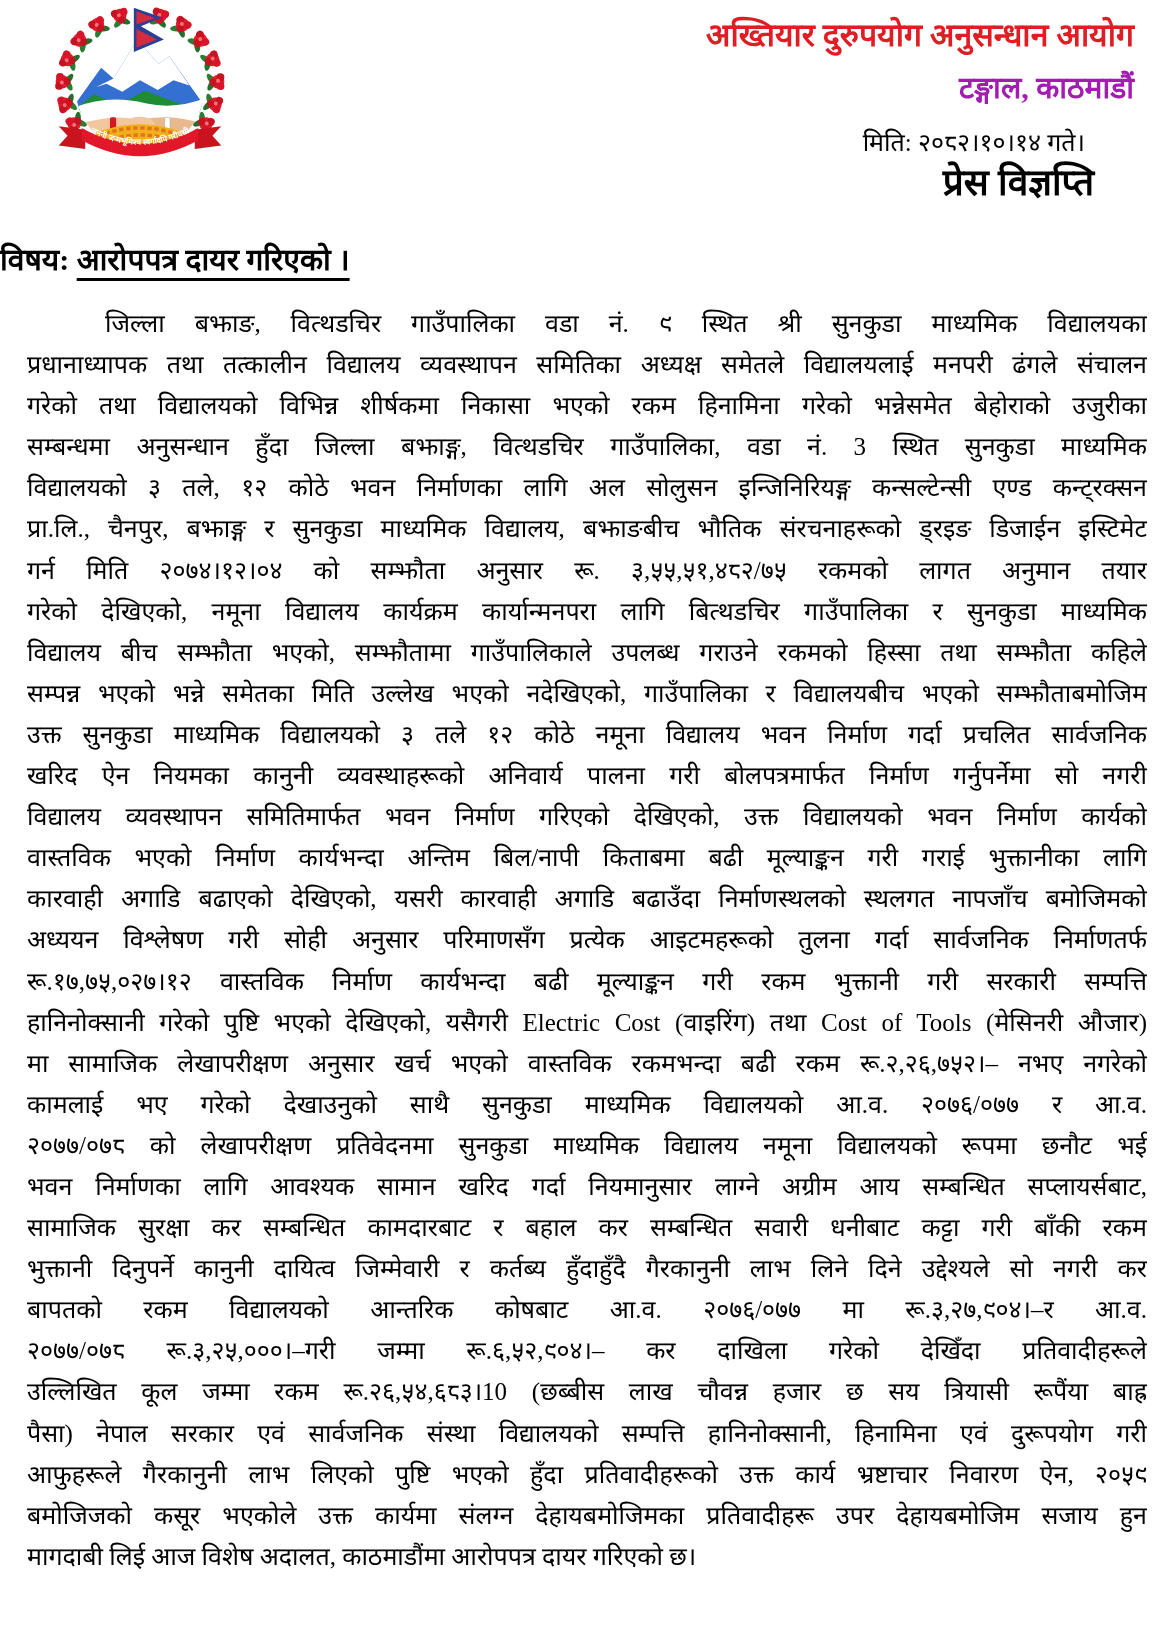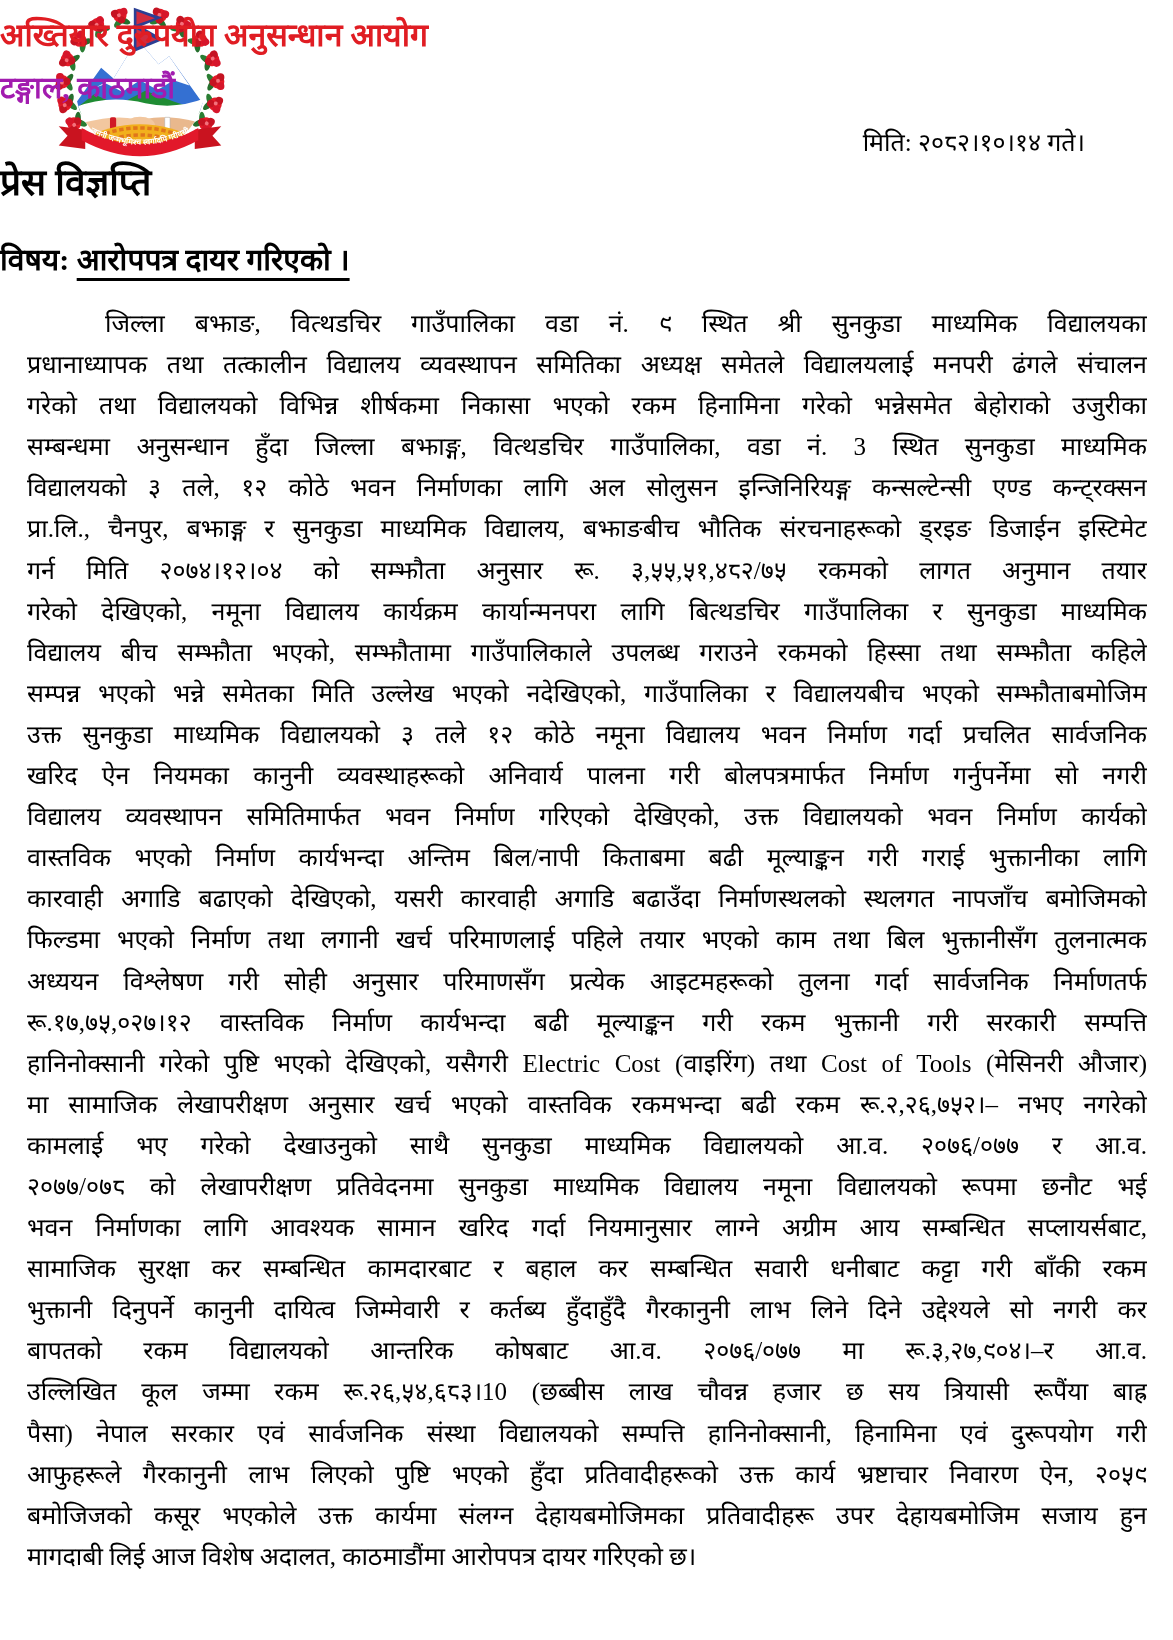--- a/index.html
+++ b/index.html
@@ -8,27 +8,27 @@
     background: #ffffff;
     color: #000;
     font-family: "Liberation Serif", "DejaVu Serif", serif;
     position: relative;
     overflow: hidden;
   }
   .page { position: absolute; inset: 0; }
 
   .emblem { position: absolute; left: 34px; top: 6px; width: 212px; }
 
-  .header-block { position: absolute; top: 16px; left: 0; width: 1094px; text-align: left; }
+  .header-block { position: absolute; top: 16px; left: 0; width: 1094px; text-align: right; padding-left: 40px; }
   .org-name    { font-size: 32px; font-weight: bold; color: #e01d23; line-height: 1.2; }
   .org-address { font-size: 30px; font-weight: bold; color: #a21caf; line-height: 1.2; margin-top: 16px; }
 
   .date-line { position: absolute; top: 124px; right: 88px; font-size: 25px; }
 
-  .press-title { position: absolute; top: 155px; left: 0; width: 1094px; text-align: left;
+  .press-title { position: absolute; top: 155px; left: 0; width: 1094px; text-align: right;
                  font-size: 37px; font-weight: bold; }
 
   .subject-line { position: absolute; top: 238px; left: 0; width: 1094px; text-align: left;
                   font-size: 30px; font-weight: bold; }
   .subject-underline { text-decoration: underline; text-decoration-thickness: 3px; text-underline-offset: 8px; }
 
   .body-text { position: absolute; top: 303px; left: 27px; width: 1120px; font-size: 25px; }
   .body-line { text-align: justify; text-align-last: justify; line-height: 41.1px;
                max-height: 41.1px; overflow: hidden; }
   .body-line.first { text-indent: 78px; }
@@ -125,31 +125,31 @@
     <div class="body-line">प्रा.लि., चैनपुर, बझाङ्ग र सुनकुडा माध्यमिक विद्यालय, बझाङबीच भौतिक संरचनाहरूको ड्रइङ डिजाईन इस्टिमेट</div>
     <div class="body-line">गर्न मिति २०७४।१२।०४ को सम्झौता अनुसार रू. ३,५५,५१,४८२/७५ रकमको लागत अनुमान तयार</div>
     <div class="body-line">गरेको देखिएको, नमूना विद्यालय कार्यक्रम कार्यान्मनपरा लागि बित्थडचिर गाउँपालिका र सुनकुडा माध्यमिक</div>
     <div class="body-line">विद्यालय बीच सम्झौता भएको, सम्झौतामा गाउँपालिकाले उपलब्ध गराउने रकमको हिस्सा तथा सम्झौता कहिले</div>
     <div class="body-line">सम्पन्न भएको भन्ने समेतका मिति उल्लेख भएको नदेखिएको, गाउँपालिका र विद्यालयबीच भएको सम्झौताबमोजिम</div>
     <div class="body-line">उक्त सुनकुडा माध्यमिक विद्यालयको ३ तले १२ कोठे नमूना विद्यालय भवन निर्माण गर्दा प्रचलित सार्वजनिक</div>
     <div class="body-line">खरिद ऐन नियमका कानुनी व्यवस्थाहरूको अनिवार्य पालना गरी बोलपत्रमार्फत निर्माण गर्नुपर्नेमा सो नगरी</div>
     <div class="body-line">विद्यालय व्यवस्थापन समितिमार्फत भवन निर्माण गरिएको देखिएको, उक्त विद्यालयको भवन निर्माण कार्यको</div>
     <div class="body-line">वास्तविक भएको निर्माण कार्यभन्दा अन्तिम बिल/नापी किताबमा बढी मूल्याङ्कन गरी गराई भुक्तानीका लागि</div>
     <div class="body-line">कारवाही अगाडि बढाएको देखिएको, यसरी कारवाही अगाडि बढाउँदा निर्माणस्थलको स्थलगत नापजाँच बमोजिमको</div>
-    <div class="body-line">फिल्डमा भएको निर्माण तथा लगानी खर्च परिमाणलाई पहिले तयार भएको काम तथा बिल भुक्तानीसँग तुलनात्मक</div>
     <div class="body-line">अध्ययन विश्लेषण गरी सोही अनुसार परिमाणसँग प्रत्येक आइटमहरूको तुलना गर्दा सार्वजनिक निर्माणतर्फ</div>
     <div class="body-line">रू.१७,७५,०२७।१२ वास्तविक निर्माण कार्यभन्दा बढी मूल्याङ्कन गरी रकम भुक्तानी गरी सरकारी सम्पत्ति</div>
     <div class="body-line">हानिनोक्सानी गरेको पुष्टि भएको देखिएको, यसैगरी Electric Cost (वाइरिंग) तथा Cost of Tools (मेसिनरी औजार)</div>
     <div class="body-line">मा सामाजिक लेखापरीक्षण अनुसार खर्च भएको वास्तविक रकमभन्दा बढी रकम रू.२,२६,७५२।– नभए नगरेको</div>
     <div class="body-line">कामलाई भए गरेको देखाउनुको साथै सुनकुडा माध्यमिक विद्यालयको आ.व. २०७६/०७७ र आ.व.</div>
     <div class="body-line">२०७७/०७८ को लेखापरीक्षण प्रतिवेदनमा सुनकुडा माध्यमिक विद्यालय नमूना विद्यालयको रूपमा छनौट भई</div>
     <div class="body-line">भवन निर्माणका लागि आवश्यक सामान खरिद गर्दा नियमानुसार लाग्ने अग्रीम आय सम्बन्धित सप्लायर्सबाट,</div>
     <div class="body-line">सामाजिक सुरक्षा कर सम्बन्धित कामदारबाट र बहाल कर सम्बन्धित सवारी धनीबाट कट्टा गरी बाँकी रकम</div>
     <div class="body-line">भुक्तानी दिनुपर्ने कानुनी दायित्व जिम्मेवारी र कर्तब्य हुँदाहुँदै गैरकानुनी लाभ लिने दिने उद्देश्यले सो नगरी कर</div>
     <div class="body-line">बापतको रकम विद्यालयको आन्तरिक कोषबाट आ.व. २०७६/०७७ मा रू.३,२७,९०४।–र आ.व.</div>
+    <div class="body-line">२०७७/०७८ रू.३,२५,०००।–गरी जम्मा रू.६,५२,९०४।– कर दाखिला गरेको देखिँदा प्रतिवादीहरूले</div>
     <div class="body-line">उल्लिखित कूल जम्मा रकम रू.२६,५४,६८३।10 (छब्बीस लाख चौवन्न हजार छ सय त्रियासी रूपैंया बाह्र</div>
     <div class="body-line">पैसा) नेपाल सरकार एवं सार्वजनिक संस्था विद्यालयको सम्पत्ति हानिनोक्सानी, हिनामिना एवं दुरूपयोग गरी</div>
     <div class="body-line">आफुहरूले गैरकानुनी लाभ लिएको पुष्टि भएको हुँदा प्रतिवादीहरूको उक्त कार्य भ्रष्टाचार निवारण ऐन, २०५९</div>
     <div class="body-line">बमोजिजको कसूर भएकोले उक्त कार्यमा संलग्न देहायबमोजिमका प्रतिवादीहरू उपर देहायबमोजिम सजाय हुन</div>
     <div class="body-line last">मागदाबी लिई आज विशेष अदालत, काठमाडौंमा आरोपपत्र दायर गरिएको छ।</div>
   </div>
 
 </div>
 
 </body></html>

